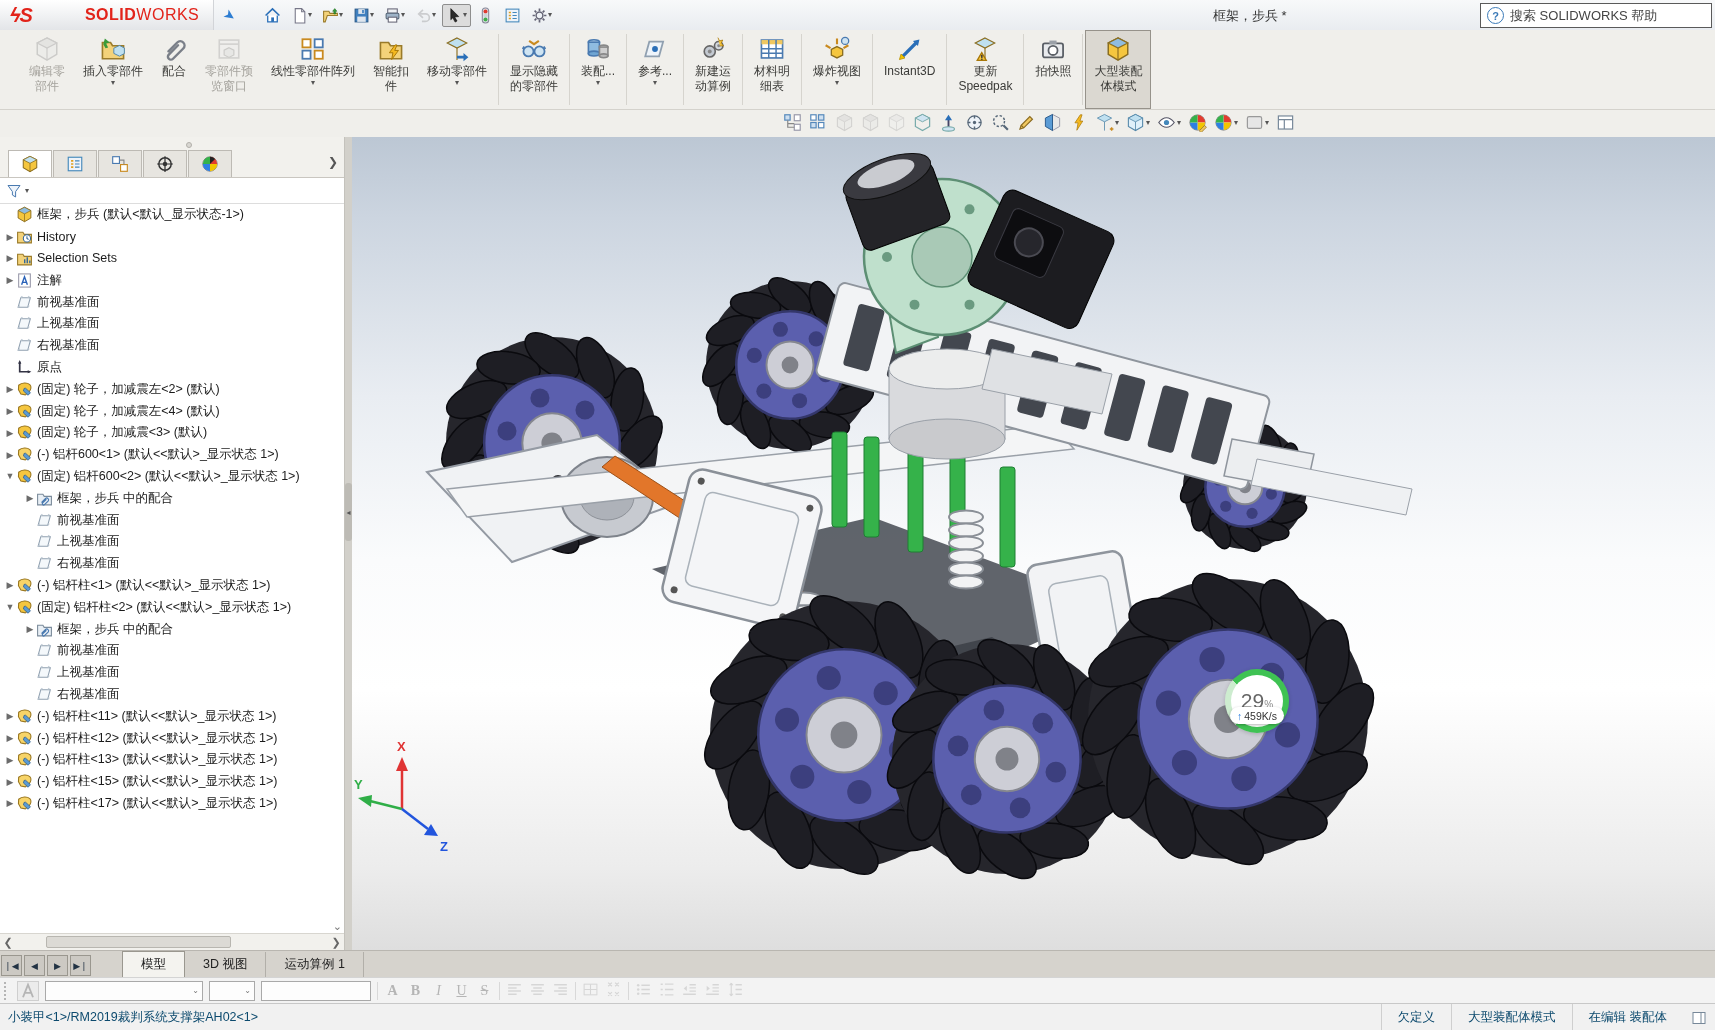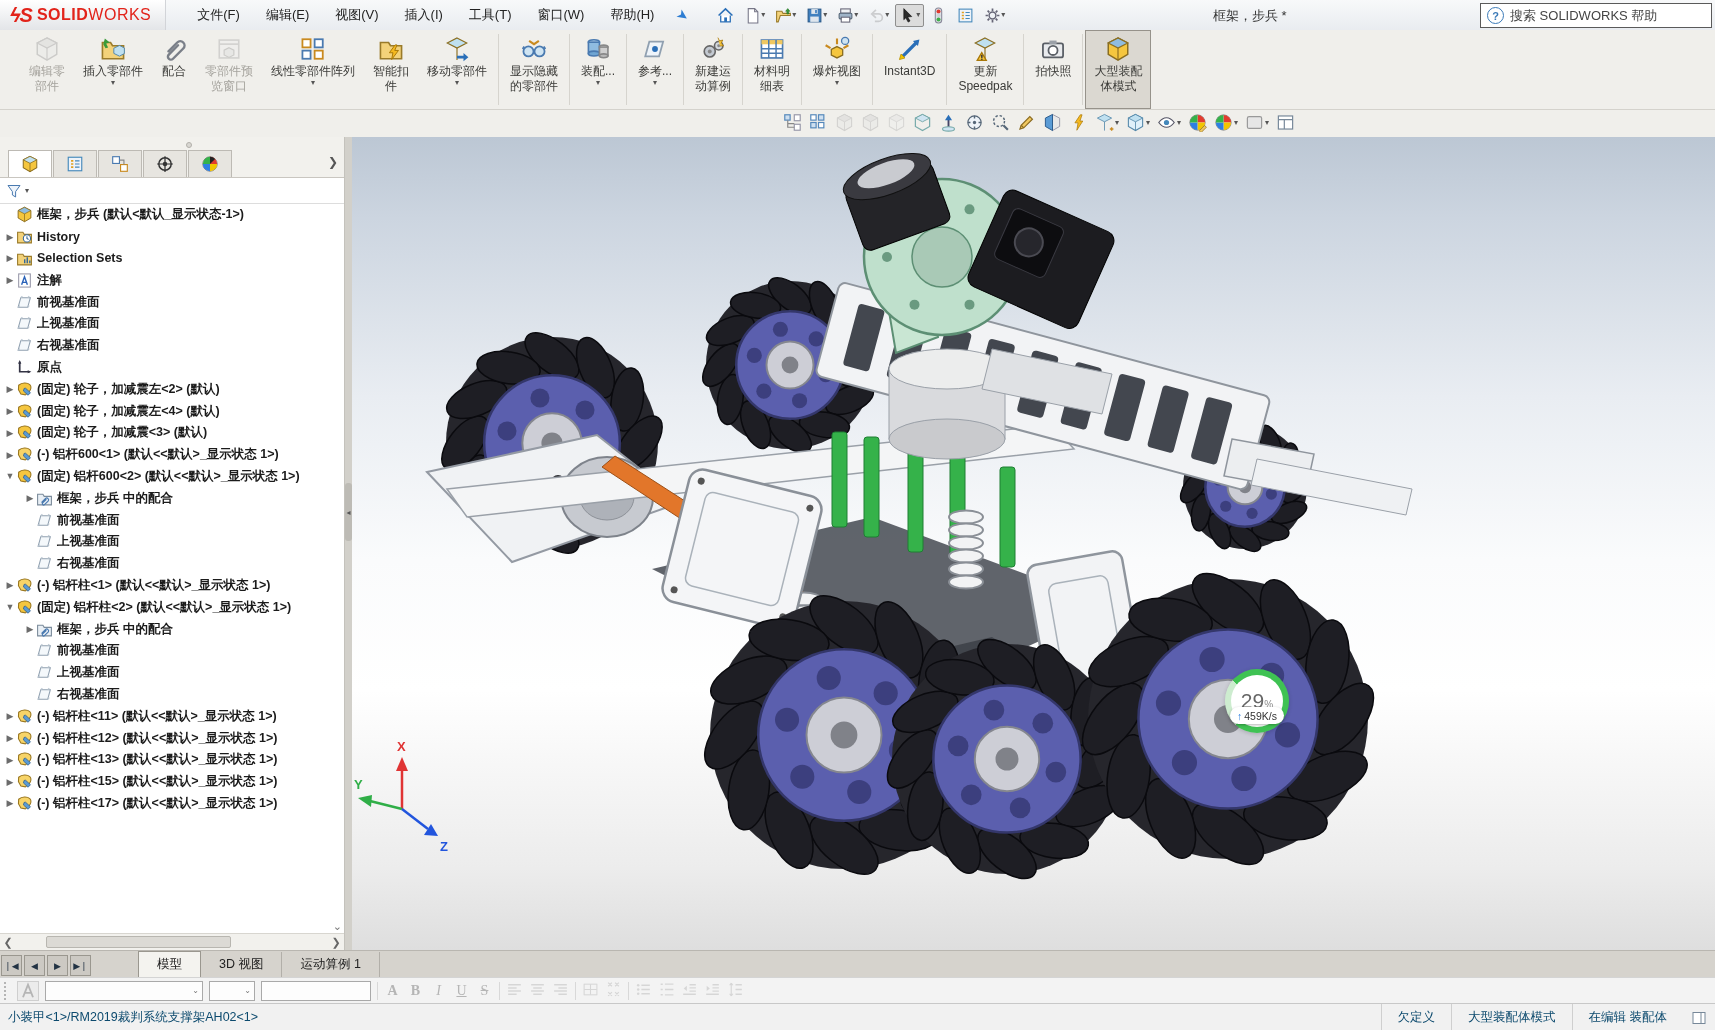--- a/index.html
+++ b/index.html
@@ -7,21 +7,21 @@
        font-family:"Liberation Sans","DejaVu Sans",sans-serif;color:#222;font-size:13px;}
   .ic{display:inline-block;width:16px;height:16px;flex:none;}
   .ic svg{width:100%;height:100%;display:block;}
   .dis{opacity:.42;filter:grayscale(.9);}
   .caret{font-size:8px;color:#555;line-height:8px;}
 
   
   .menubar{position:absolute;left:0;top:0;width:100%;height:30px;background:linear-gradient(#f8f9fa,#e9ecf0);
            border-bottom:1px solid #cfd2d6;display:flex;align-items:center;}
   .logo{display:flex;align-items:center;height:30px;padding:0 14px 0 10px;background:linear-gradient(#ffffff,#e3e5e8);
-        border-right:1px solid #d2d4d8;}
+        border-right:1px solid #d2d4d8;gap:48px;}
   .logo .mark{color:#e2231a;font-weight:bold;font-style:italic;font-size:20px;letter-spacing:-1px;margin-right:5px;}
   .logo .word{color:#e2231a;font-size:16px;letter-spacing:.5px;}
   .logo .word b{font-weight:700;}
   .menus{display:flex;align-items:center;margin-left:18px;}
   .menu-item{padding:5px 13px;cursor:default;}
   .pin{margin:0 10px;transform:rotate(35deg);font-size:14px;color:#2d7dd2;}
   .qat{display:flex;align-items:center;margin-left:14px;gap:2px;}
   .qat-btn{display:flex;align-items:center;padding:2px 3px;border:1px solid transparent;border-radius:2px;}
   .qat-btn .ic{width:17px;height:17px;}
   .qat-btn.pressed{background:#dcdcdc;border-color:#8e8e8e;}
@@ -59,21 +59,21 @@
   .panel-grip .dot{position:absolute;left:186px;top:5px;width:6px;height:6px;border-radius:50%;
                    background:#d9d7d2;border:1px solid #b2b0aa;box-sizing:border-box;}
   .ptabs{height:27px;display:flex;align-items:flex-end;padding-left:8px;position:relative;border-bottom:1px solid #c9c6c0;}
   .ptab{width:42px;height:26px;display:flex;align-items:center;justify-content:center;background:#e7e5e0;
         border:1px solid #bdbab4;border-bottom:none;margin-right:1px;}
   .ptab.active{background:#fff;}
   .ptab .ic{width:18px;height:18px;}
   .panel-expand{position:absolute;right:6px;top:5px;color:#555;font-size:12px;}
   .filter-row{height:25px;background:#fff;border-bottom:1px solid #ddd;display:flex;align-items:center;padding-left:6px;gap:3px;}
   .tree{flex:1;background:#fff;overflow:hidden;position:relative;}
-  .tree-row{height:21.8px;display:flex;align-items:center;padding-right:2px;overflow:hidden;white-space:nowrap;font-weight:bold;}
+  .tree-row{height:21.8px;display:flex;align-items:center;padding-right:2px;overflow:hidden;white-space:nowrap;}
   .tree-row .arrow{width:12px;flex:none;font-size:9px;color:#6b6b6b;text-align:center;}
   .tree-row .ticon{width:17px;height:17px;margin-right:4px;}
   .tree-row .tlabel{font-size:12.5px;color:#1b1b1b;}
   .vscroll-down{position:absolute;right:2px;bottom:0;color:#777;font-size:11px;}
   .hscroll{height:16px;background:#f2f1ed;border-top:1px solid #d8d6d0;display:flex;align-items:center;}
   .hs-btn{width:16px;text-align:center;color:#666;font-size:11px;line-height:14px;}
   .hs-track{flex:1;height:12px;margin:0 2px;position:relative;}
   .hs-thumb{position:absolute;left:28px;top:0;width:185px;height:12px;background:#dcdad5;border:1px solid #b8b6b0;border-radius:2px;box-sizing:border-box;}
 
   .splitter{width:7px;background:#d2d0ca;position:relative;}
@@ -93,21 +93,21 @@
   .speed-pill{position:absolute;left:878px;top:570px;height:17px;padding:0 7px;border-radius:9px;background:#fff;
               box-shadow:0 1px 3px rgba(0,0,0,.3);display:flex;align-items:center;gap:2px;font-size:10.5px;color:#333;}
   .speed-pill .up{color:#2a7de1;font-weight:bold;}
 
   
   .btabs{position:absolute;left:0;top:950px;width:100%;height:27px;background:#d6d3cd;border-top:1px solid #b9b6b0;
          display:flex;align-items:flex-end;}
   .nav-btn{width:19px;height:19px;margin:0 1px 2px 1px;background:#ccc9c3;border:1px solid #9a978f;color:#234;
            font-size:9px;display:flex;align-items:center;justify-content:center;}
   .btab{padding:4px 18px 5px;font-size:12.5px;background:transparent;border-right:1px solid #b2afa9;color:#222;}
-  .btab.active{background:#f4f3ef;border:1px solid #9a978f;border-bottom:none;margin-left:16px;}
+  .btab.active{background:#f4f3ef;border:1px solid #9a978f;border-bottom:none;}
 
   
   .fmt{position:absolute;left:0;top:977px;width:100%;height:26px;background:#f3f3f3;border-top:1px solid #d4d4d4;
        display:flex;align-items:center;gap:6px;padding-left:4px;box-sizing:border-box;color:#b9b9b9;}
   .fmt .grip{width:5px;height:18px;border-left:2px dotted #b5b5b5;}
   .fmt .abox{width:20px;height:18px;border:1px solid #cfcfcf;background:#ececec;display:flex;align-items:center;justify-content:center;}
   .combo{height:18px;border:1px solid #a9a9a9;background:#fdfdfd;display:flex;align-items:center;justify-content:flex-end;padding:0 3px;}
   .combo .caret{color:#777;}
   .plainbox{height:18px;border:1px solid #a9a9a9;background:#fdfdfd;}
   .fletter{width:17px;text-align:center;font-family:"Liberation Serif","DejaVu Serif",serif;font-size:14px;color:#b5b5b5;}
@@ -125,29 +125,20 @@
 </head>
 <body>
 
 <div class="app">
 
   <div class="menubar">
     <div class="logo">
       <span class="mark">ϟS</span>
       <span class="word"><b>SOLID</b><span>WORKS</span></span>
     </div>
-    <div class="menus" id="menus">
-        <span class="menu-item">文件(F)</span>
-        <span class="menu-item">编辑(E)</span>
-        <span class="menu-item">视图(V)</span>
-        <span class="menu-item">插入(I)</span>
-        <span class="menu-item">工具(T)</span>
-        <span class="menu-item">窗口(W)</span>
-        <span class="menu-item">帮助(H)</span>
-      </div>
     <span class="pin">➤</span>
     <div class="qat" id="qat">
         <span class="qat-btn">
           <span class="ic" style="width: 17px; height: 17px;">
             <svg viewBox="0 0 16 16">
               <path d="M1.5 8 8 1.8 14.5 8" fill="none" stroke="#2a6fb8" stroke-width="1.5"></path>
               <path d="M3.5 8v6h9V8" fill="#fff" stroke="#2a6fb8" stroke-width="1.2"></path>
               <rect x="6.8" y="9.8" width="2.6" height="4.2" fill="#2a6fb8"></rect>
             </svg>
           </span>

